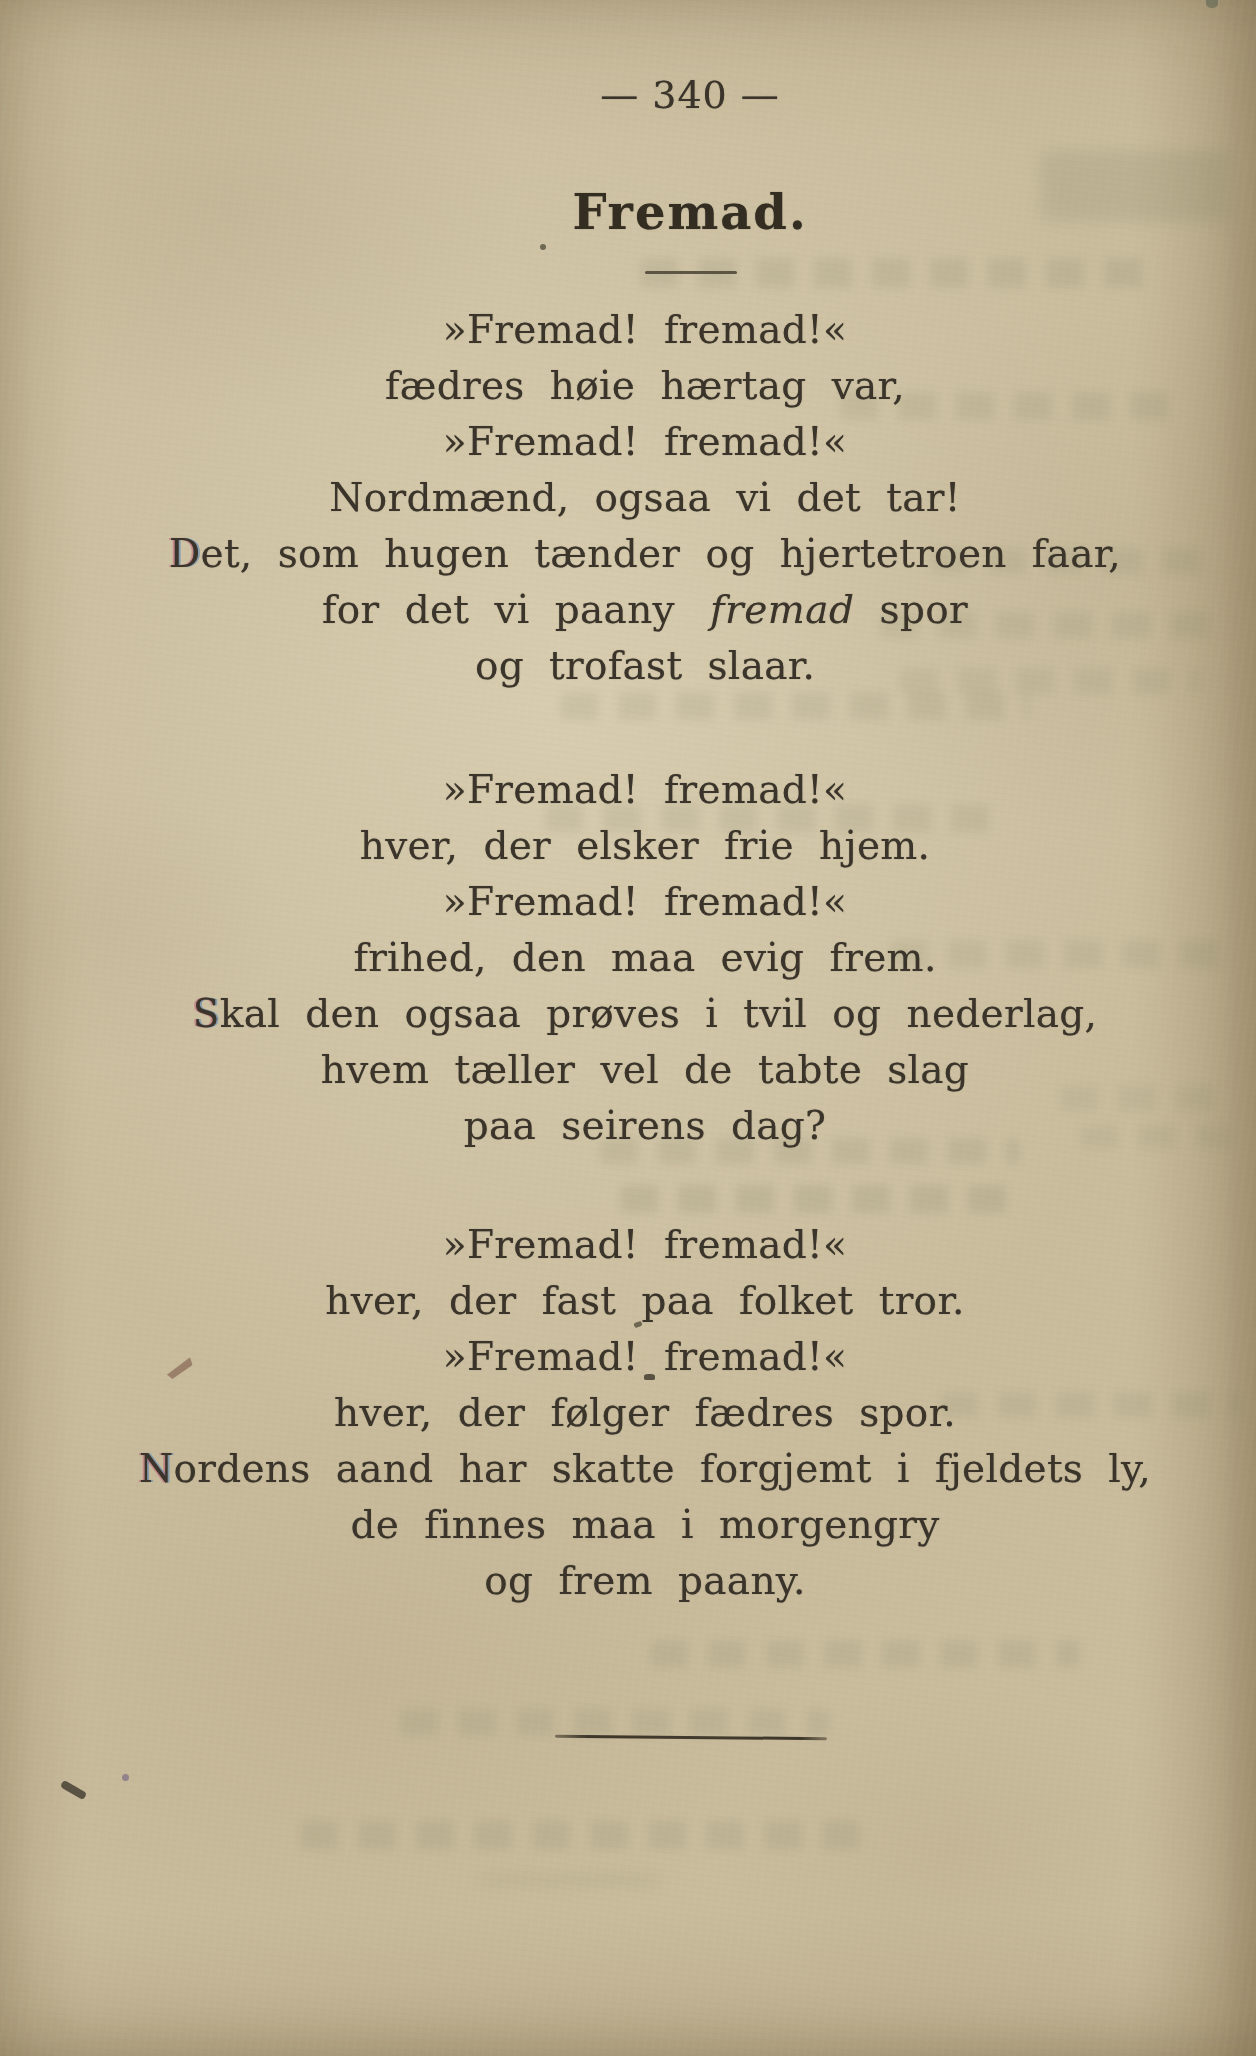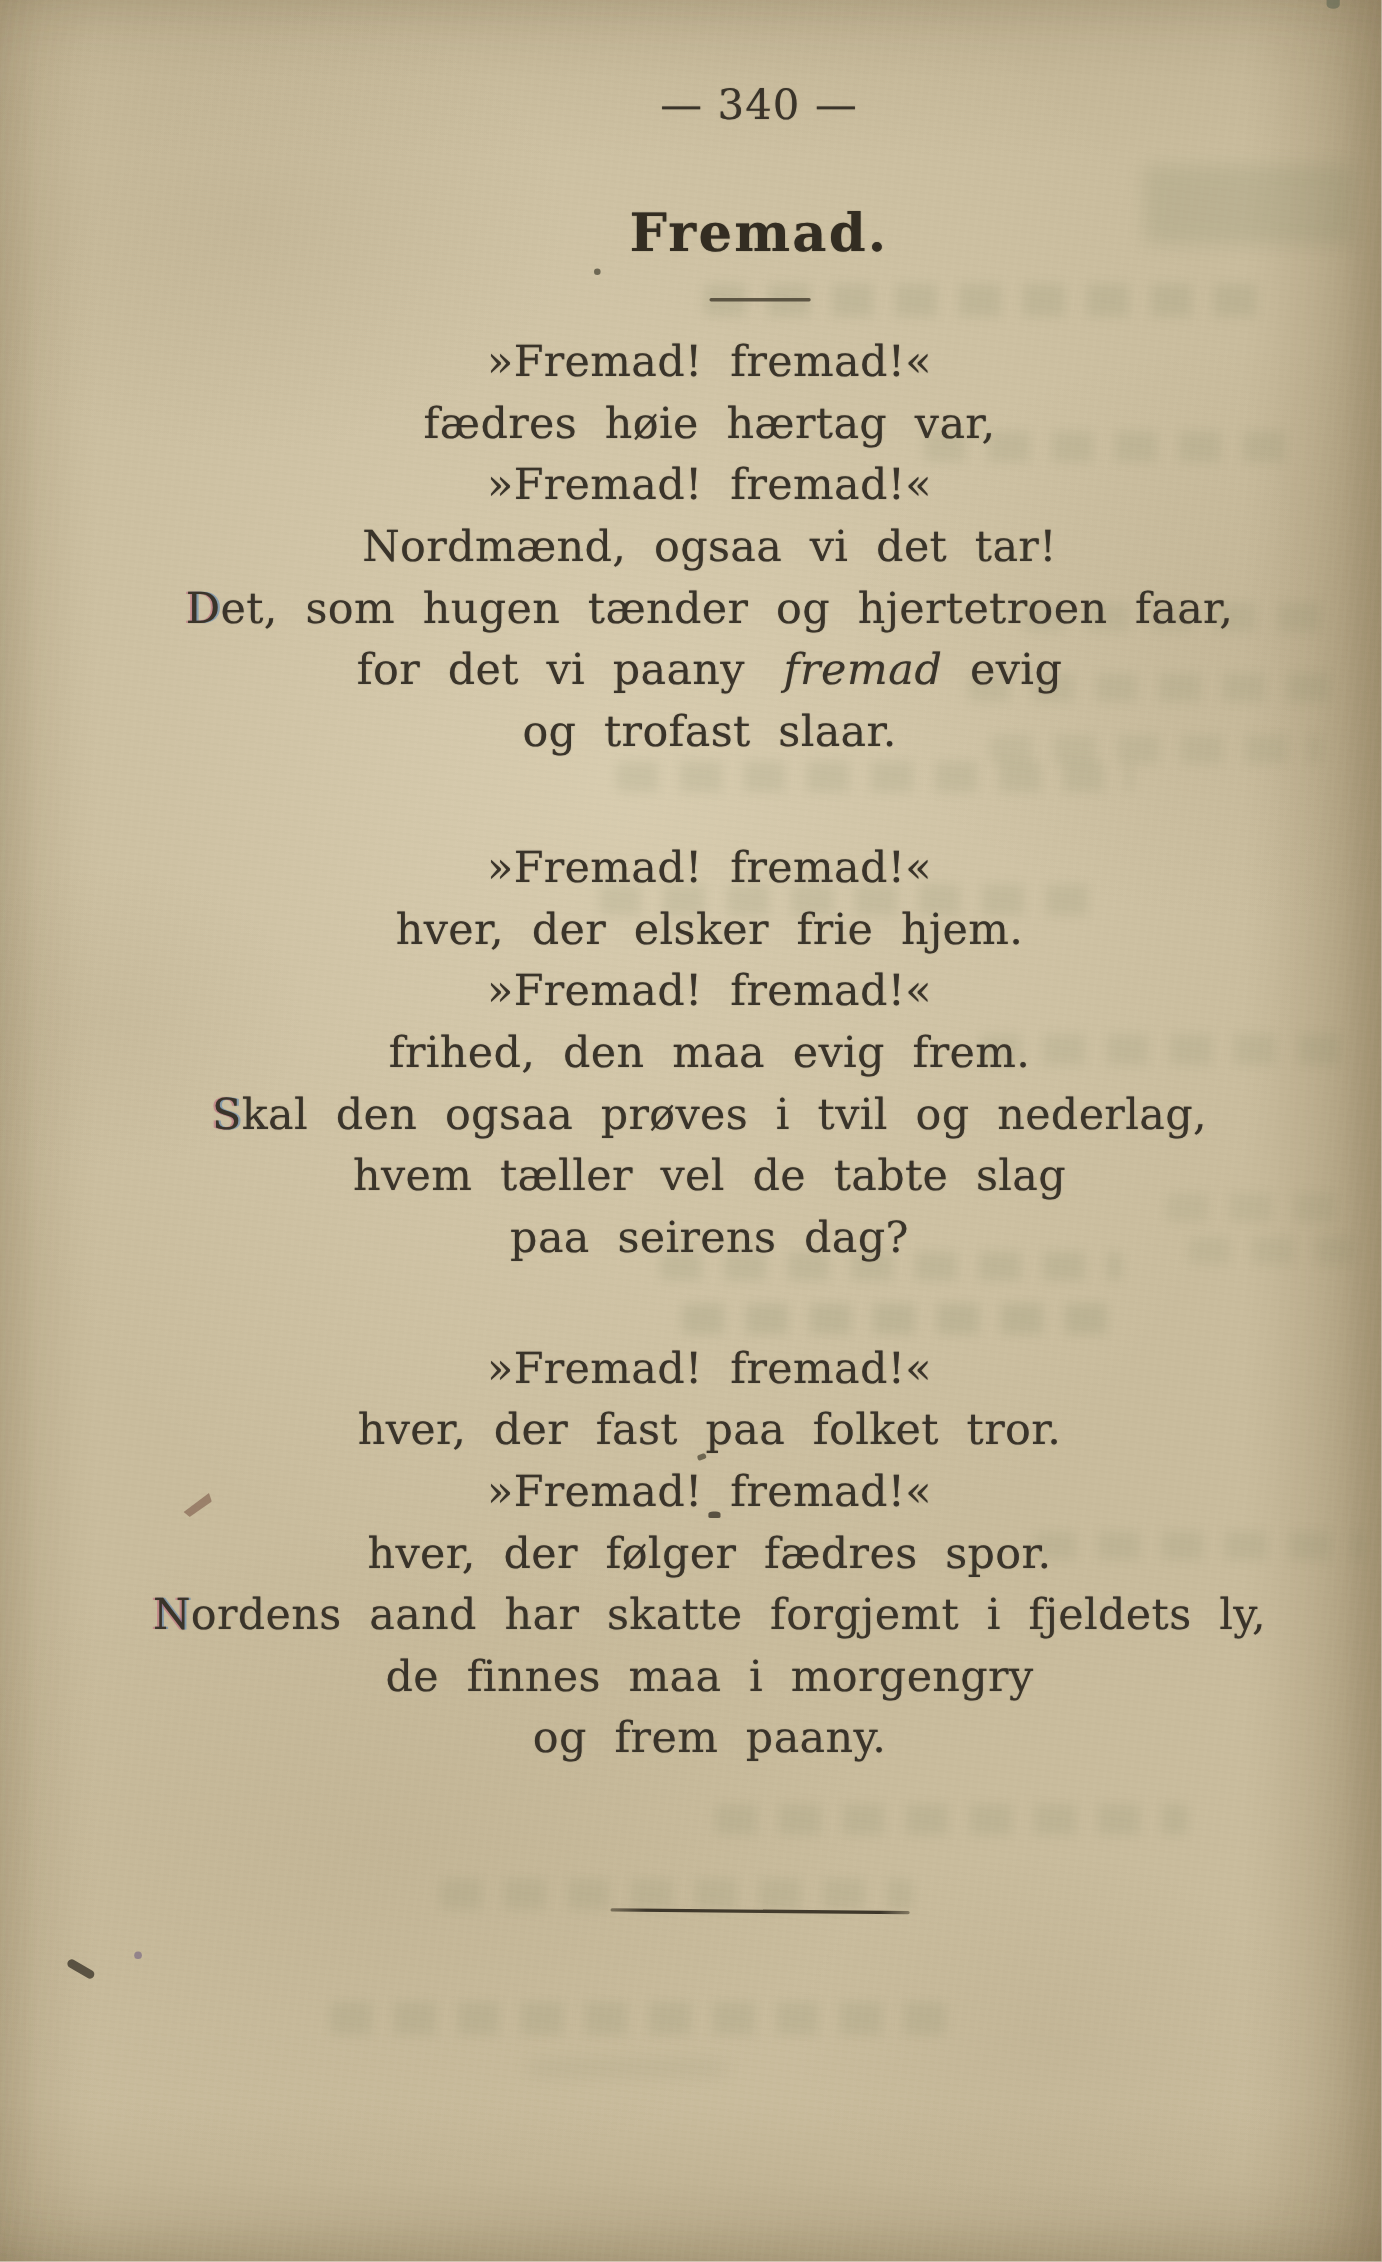--- a/index.html
+++ b/index.html
@@ -125,21 +125,21 @@
 
   <h1 class="title">Fremad.</h1>
   <div class="title-rule"></div>
 
   <div class="stanza stanza-1 ink">
     <div class="line">»Fremad! fremad!«</div>
     <div class="line">fædres høie hærtag var,</div>
     <div class="line">»Fremad! fremad!«</div>
     <div class="line">Nordmænd, ogsaa vi det tar!</div>
     <div class="line long">Det, som hugen tænder og hjertetroen faar,</div>
-    <div class="line"><span>for det vi paany </span><em>fremad</em><span> evig</span></div>
+    <div class="line"><span>for det vi paany </span><em>fremad</em><span> spor</span></div>
     <div class="line">og trofast slaar.</div>
   </div>
 
   <div class="stanza stanza-2 ink">
     <div class="line">»Fremad! fremad!«</div>
     <div class="line">hver, der elsker frie hjem.</div>
     <div class="line">»Fremad! fremad!«</div>
     <div class="line">frihed, den maa evig frem.</div>
     <div class="line long">Skal den ogsaa prøves i tvil og nederlag,</div>
     <div class="line">hvem tæller vel de tabte slag</div>

